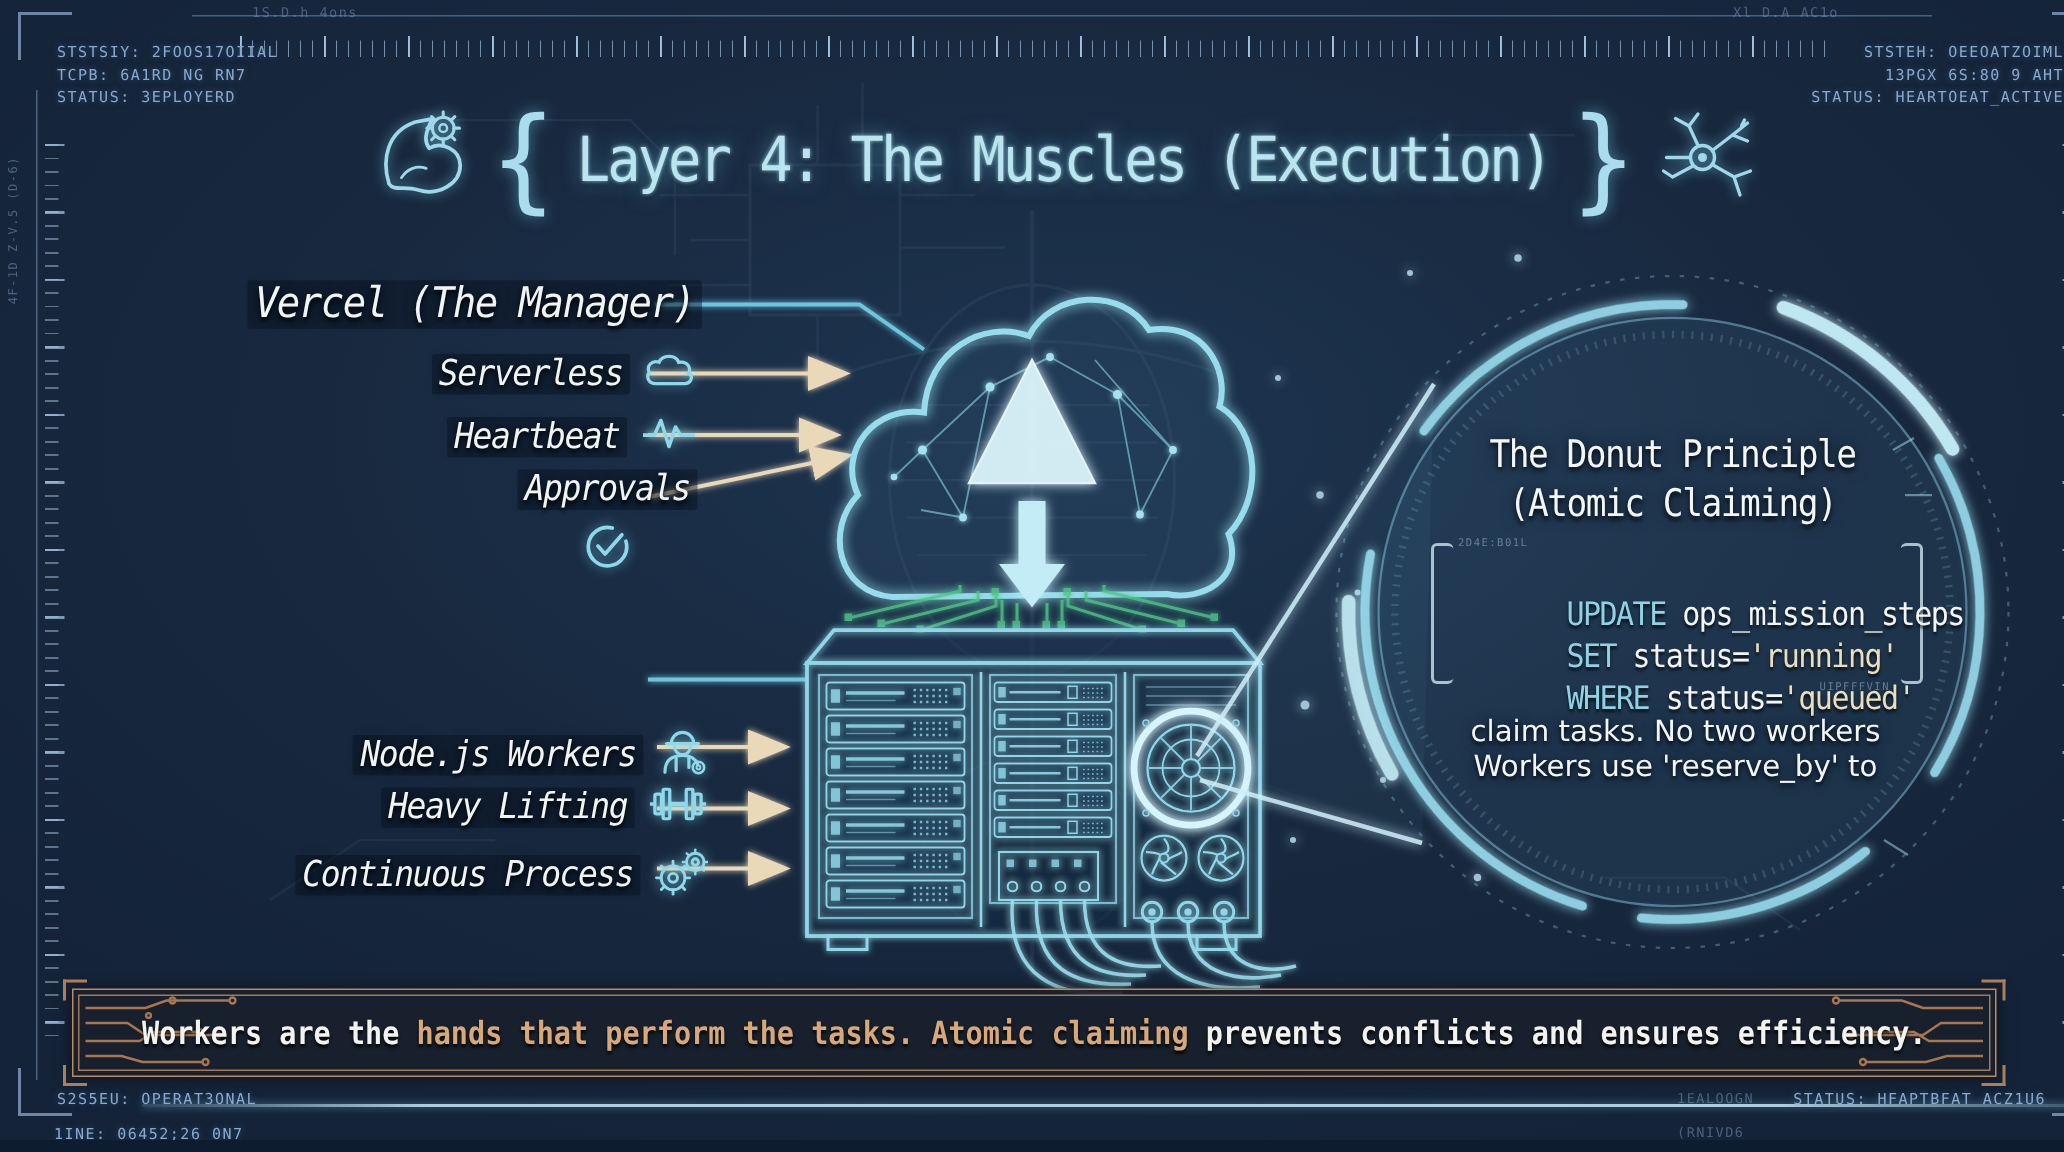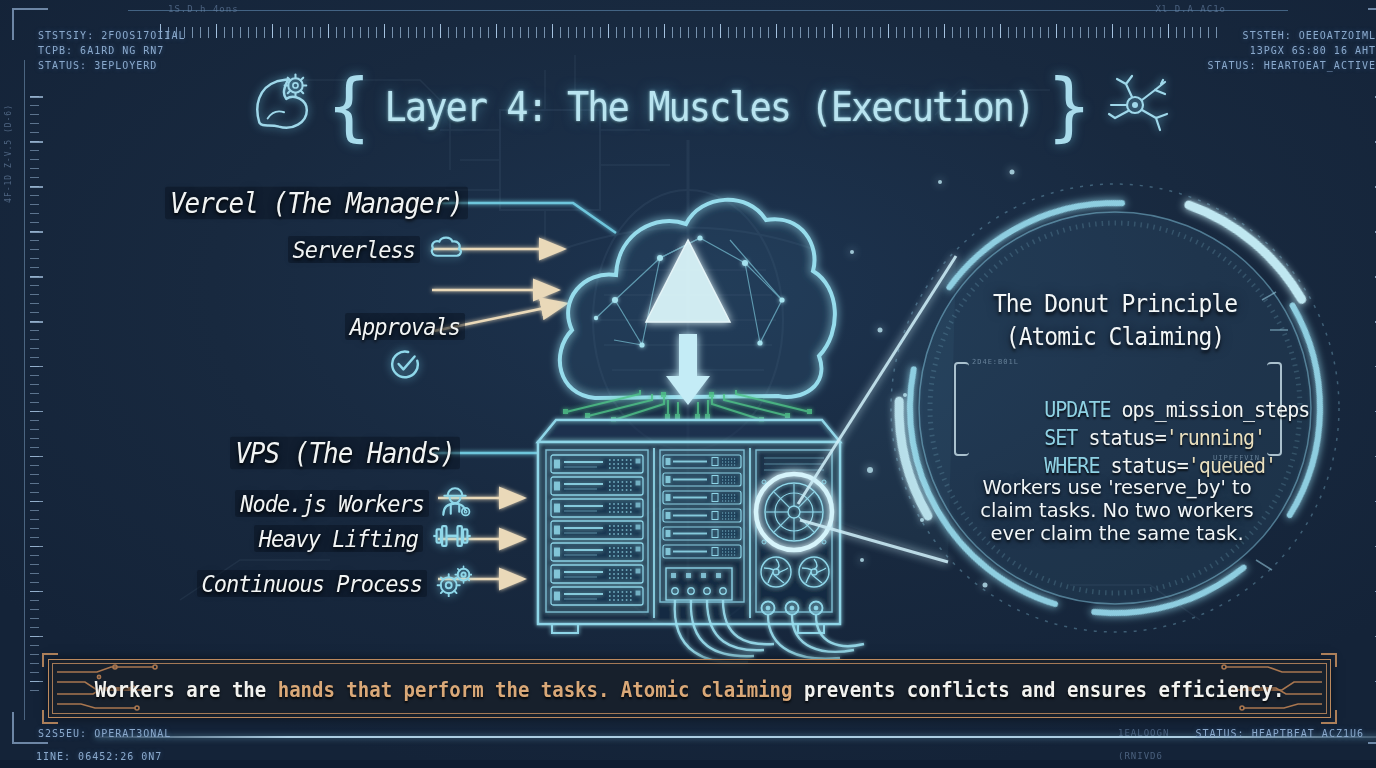--- a/index.html
+++ b/index.html
@@ -348,21 +348,21 @@
   <div class="abs vtext" style="left:4px;top:104px;">4F-1D Z-V.5 (D-6)</div>
   <div class="abs vtext" style="right:8px;top:212px;">JS5:1803</div>
 
   <div class="abs hud-small" style="left:38px;top:28px;">
     <div>STSTSIY: 2FOOS17OIIAL</div>
     <div>TCPB: 6A1RD NG RN7</div>
     <div>STATUS: 3EPLOYERD</div>
   </div>
   <div class="abs hud-small" style="right:40px;top:28px;text-align:right;">
     <div>STSTEH: OEEOATZOIML</div>
-    <div>13PGX 6S:80 16 AHT</div>
+    <div>13PGX 6S:80 9 AHT</div>
     <div>STATUS: HEARTOEAT_ACTIVE</div>
   </div>
 
   <div class="title-wrap">
     <span class="glow-icon">
       <svg width="66" height="66" viewBox="0 0 64 64" fill="none" stroke="#9fd8ea" stroke-width="2.4" stroke-linecap="round" stroke-linejoin="round">
         <path d="M12,50 C7,34 11,16 29,10 L40,8 C36,16 34,22 38,27 C46,22 58,28 58,38 C58,50 44,58 31,54 C22,51 15,55 12,50 Z"></path>
         <path d="M20,46 C24,40 30,38 36,40" stroke-width="1.8"></path>
         <circle cx="47" cy="14" r="7" stroke-width="2"></circle>
           <circle cx="47" cy="14" r="2.5" stroke-width="1.6"></circle>
@@ -398,33 +398,38 @@
     <span class="lbl head">Vercel (The Manager)</span>
   </div>
   <div class="lbl-row" style="right:951px;top:235px;margin-left:25px;">
     <span class="lbl sub">Serverless</span>
     <span class="glow-icon">
       <svg width="36" height="24" viewBox="0 0 32 22" fill="none" stroke="#8fd8ea" stroke-width="2">
         <path d="M7,19 C2.5,19 1,15 3,12 C1,8 5,4.5 9,6 C11,1.5 19,1 21,6 C26,5 29,9 27,13 C30,14 29,18.5 25,19 Z"></path>
       </svg>
     </span>
   </div>
+  <div class="lbl-row" style="right:951px;top:276px;">
+    <span class="lbl sub">Heartbeat</span>
+    <span class="glow-icon">
+      <svg width="38" height="26" viewBox="0 0 34 24" fill="none" stroke="#8fd8ea" stroke-width="2.2" stroke-linejoin="round">
+        <polyline points="1,13 8,13 12,4 17,20 21,8 24,13 33,13"></polyline>
+      </svg>
+    </span>
+  </div>
   <div class="lbl-row" style="right:951px;top:314px;flex-direction:column;">
     <span class="lbl sub">Approvals</span>
     <span class="glow-icon">
       <svg width="32" height="32" viewBox="0 0 30 30" fill="none" stroke="#8fd8ea" stroke-width="2.3" stroke-linecap="round" stroke-linejoin="round">
         <path d="M26.5,12 A12 12 0 1 1 18,3.8"></path>
         <polyline points="9,15 13.5,20 24,8"></polyline>
       </svg>
     </span>
   </div>
 
-  <div class="lbl-row" style="right:956px;top:438px;">
-    <span class="lbl head">VPS (The Hands)</span>
-  </div>
   <div class="lbl-row" style="right:944px;top:484px;">
     <span class="lbl sub">Node.js Workers</span>
     <span class="glow-icon">
       <svg width="34" height="34" viewBox="0 0 32 32" fill="none" stroke="#8fd8ea" stroke-width="2" stroke-linecap="round">
         <path d="M9,11 a7,7 0 0 1 14,0"></path>
           <line x1="6" y1="11" x2="26" y2="11"></line>
         <path d="M11,13 a5,5 0 0 0 10,0"></path>
         <path d="M5,29 C5,21 10,18.5 16,18.5 C20,18.5 24,20 25.5,24"></path>
         <path d="M12,20 V28 M20,20 V26"></path>
         <circle cx="26" cy="26" r="3.6" stroke-width="1.6"></circle>
@@ -491,23 +496,22 @@
     </div>
     <div class="code-line" style="top:36px;">
       <span class="kw">SET</span><span class="cw"> status=</span><span class="cv">'running'</span>
     </div>
     <div class="code-line" style="top:64px;">
       <span class="kw">WHERE</span><span class="cw"> status=</span><span class="cv">'queued'</span>
     </div>
   </div>
 
   <div class="donut-note">
+    <div>claim tasks. No two workers</div>
     <div>Workers use 'reserve_by' to</div>
-    <div>claim tasks. No two workers</div>
-    <div>ever claim the same task.</div>
   </div>
 
   <div class="banner">
     <div class="banner-inner"></div>
     <div class="bcorner tl"></div>
     <div class="bcorner tr"></div>
     <div class="bcorner bl"></div>
     <div class="bcorner br"></div>
     <svg class="abs" style="left:6px;top:4px;" width="180" height="48" viewBox="0 0 180 48" fill="none" stroke="#a9764f" stroke-width="1.6">
       <path d="M2,8 h40 l14,-5 h30 M86,3 h12"></path>

